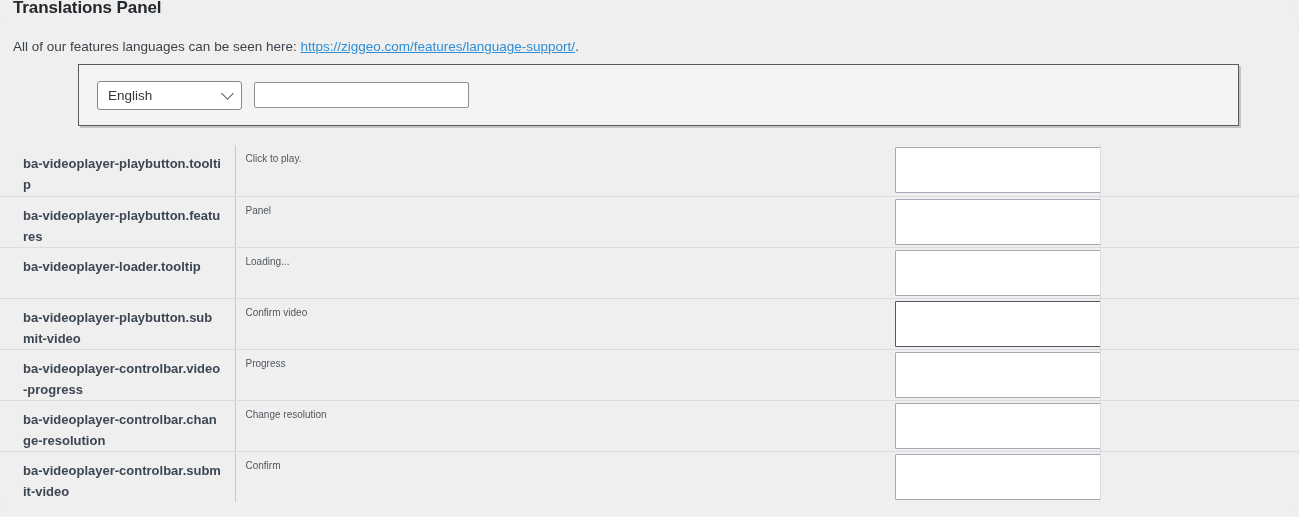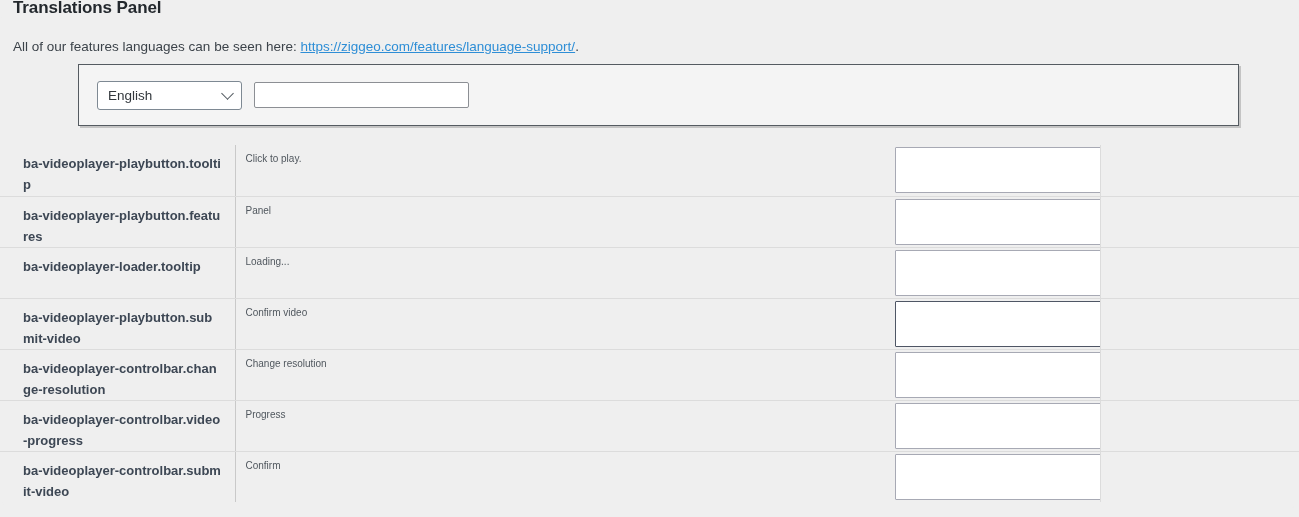--- a/index.html
+++ b/index.html
@@ -241,36 +241,36 @@
           <td>
             <span class="src-text">Confirm video</span>
           </td>
           <td>
             <textarea class="row-input focused" style=""></textarea>
           </td>
           <td></td>
         </tr>
         <tr>
           <td>
+            <span class="key-text">ba-videoplayer-controlbar.video-progress</span>
+          </td>
+          <td>
+            <span class="src-text">Progress</span>
+          </td>
+          <td>
+            <textarea class="row-input" style=""></textarea>
+          </td>
+          <td></td>
+        </tr>
+        <tr>
+          <td>
             <span class="key-text">ba-videoplayer-controlbar.change-resolution</span>
           </td>
           <td>
             <span class="src-text">Change resolution</span>
-          </td>
-          <td>
-            <textarea class="row-input" style=""></textarea>
-          </td>
-          <td></td>
-        </tr>
-        <tr>
-          <td>
-            <span class="key-text">ba-videoplayer-controlbar.video-progress</span>
-          </td>
-          <td>
-            <span class="src-text">Progress</span>
           </td>
           <td>
             <textarea class="row-input" style=""></textarea>
           </td>
           <td></td>
         </tr>
         <tr>
           <td>
             <span class="key-text">ba-videoplayer-controlbar.submit-video</span>
           </td>

